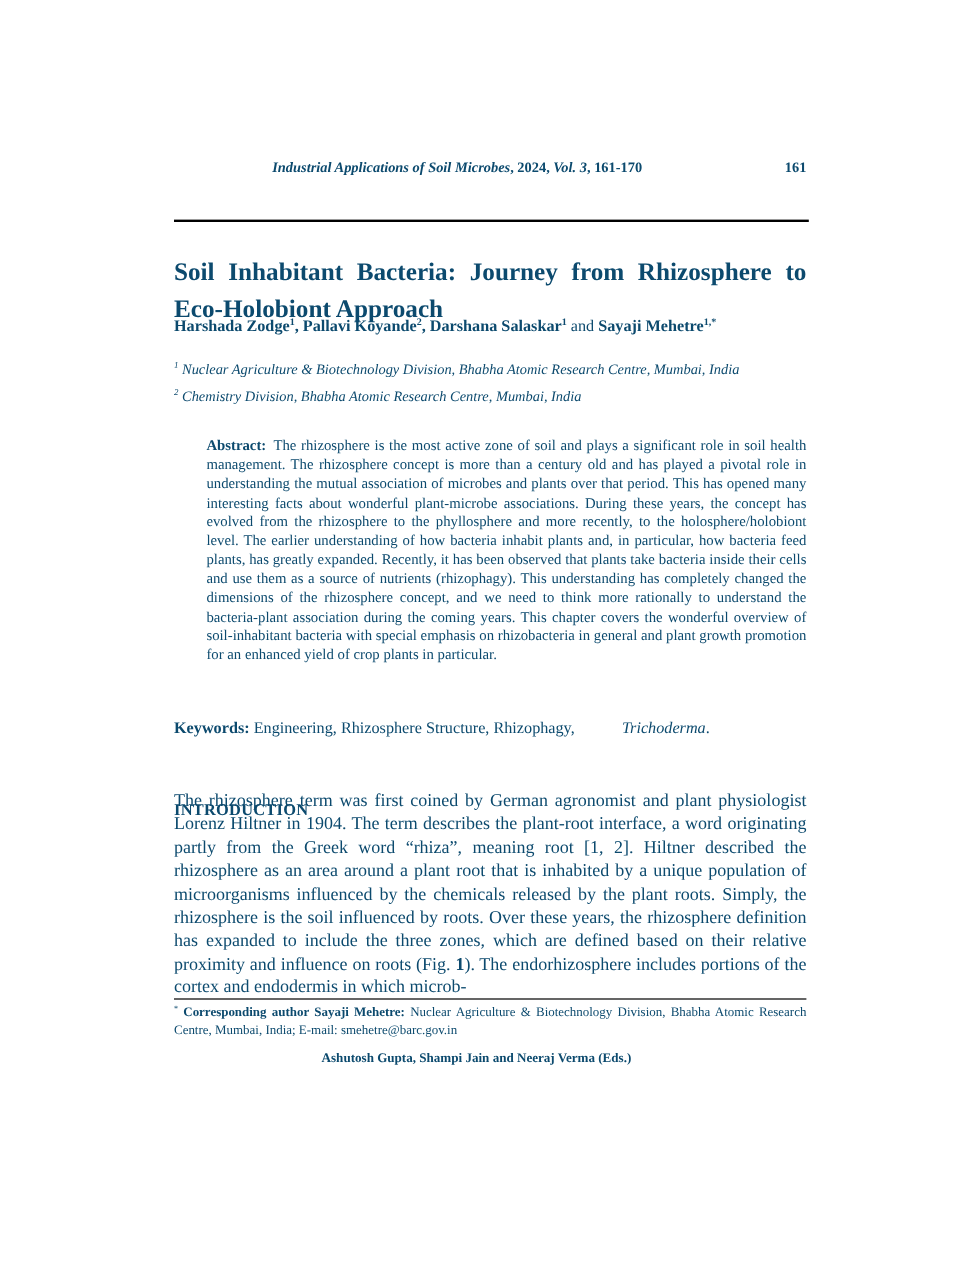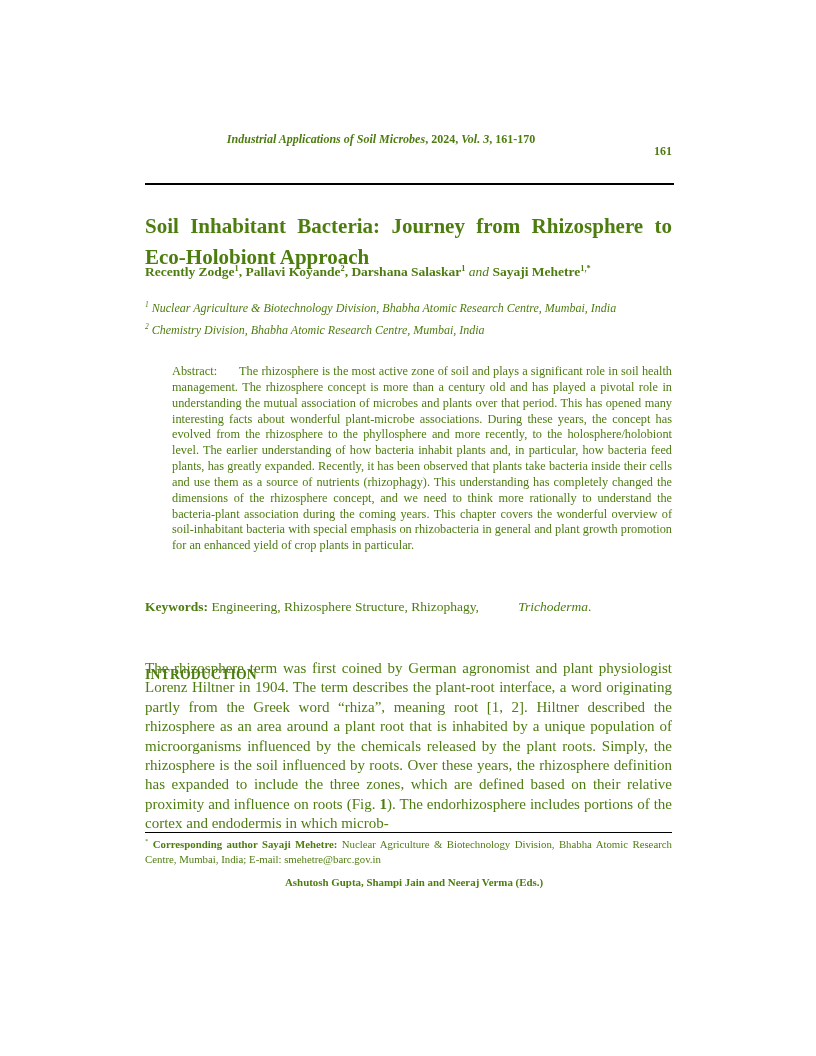--- a/index.html
+++ b/index.html
@@ -2,37 +2,37 @@
 <html><head>
 <meta charset="utf-8">
 <style>
   * { margin: 0; padding: 0; box-sizing: border-box; }
   html, body { background: #ffffff; }
   .page {
     position: relative;
     width: 816px;
     height: 1056px;
     background: #ffffff;
-    color: #4d7c0f;
+    color: #0c4a6e;
     font-family: "Liberation Serif", "DejaVu Serif", serif;
     overflow: hidden;
   }
   sup { font-size: 0.62em; vertical-align: super; line-height: 0; }
 
   .running-header {
     position: absolute;
     top: 132px; left: 145px; width: 527px;
     font-size: 12px; font-weight: bold;
     text-align: center;
     padding-right: 55px;
     white-space: nowrap;
   }
   .running-header .ital { font-style: italic; }
   .page-number {
-    position: absolute; right: 0; top: 12px;
+    position: absolute; right: 0; top: 0;
     font-weight: bold; font-style: normal;
   }
 
   .chapter-badge {
     position: absolute;
     top: 154px; right: 142px;
     background: #dcdcdc;
     font-size: 18.5px; font-weight: bold;
     line-height: 23px;
     padding: 3px 9px 3px 9px;
@@ -52,39 +52,39 @@
     text-align: justify;
   }
 
   .authors-line {
     position: absolute;
     top: 262px; left: 145px; width: 527px;
     font-size: 13.5px; line-height: 19.5px;
     text-align: justify;
   }
   .authors-line .author { font-weight: bold; }
-  .authors-line .conj { font-weight: normal; font-style: italic; }
+  .authors-line .conj { font-weight: normal; }
 
   .affiliations {
     position: absolute;
     top: 301px; left: 145px; width: 527px;
   }
   .affiliation {
     font-style: italic;
     font-size: 12px; line-height: 15px;
     margin-bottom: 7px;
   }
 
   .abstract-block {
     position: absolute;
     top: 364px; left: 172px; width: 500px;
     font-size: 12.3px; line-height: 15.85px;
     text-align: justify;
   }
-  .abstract-block .abs-label { font-weight: normal; margin-right: 22px; }
+  .abstract-block .abs-label { font-weight: bold; margin-right: 6px; }
 
   .keywords-line {
     position: absolute;
     top: 598px; left: 145px; width: 527px;
     font-size: 13.5px; line-height: 18px;
   }
   .keywords-line .kw-label { font-weight: bold; }
   .keywords-line .kw-italic { font-style: italic; margin-left: 36px; }
 
   .section-heading {
@@ -115,39 +115,38 @@
     text-align: justify;
   }
   .footnote .fn-bold { font-weight: bold; }
 
   .imprint {
     position: absolute;
     top: 875px; left: 268px;
     font-size: 10.9px; font-weight: bold;
     line-height: 14px;
     text-align: left;
-    margin-left: 17px;
   }
 </style>
 </head>
 <body>
 
 <div class="page">
 
   <div class="running-header">
     <span class="ital">Industrial Applications of Soil Microbes</span><span>, 2024, </span><span class="ital">Vol. 3</span><span>, 161-170</span>
     <span class="page-number">161</span>
   </div>
 
   <div class="header-rule"></div>
 
   <h1 class="chapter-title">Soil Inhabitant Bacteria: Journey from Rhizosphere to Eco-Holobiont Approach</h1>
 
   <div class="authors-line">
-    <span class="author"><span>Recently Zodge</span><sup>1</sup></span><span class="author">, </span><span class="author"><span>Pallavi Koyande</span><sup>2</sup></span><span class="author">, </span><span class="author"><span>Darshana Salaskar</span><sup>1</sup></span><span class="conj"> and </span><span class="author"><span>Sayaji Mehetre</span><sup>1,*</sup></span>
+    <span class="author"><span>Harshada Zodge</span><sup>1</sup></span><span class="author">, </span><span class="author"><span>Pallavi Koyande</span><sup>2</sup></span><span class="author">, </span><span class="author"><span>Darshana Salaskar</span><sup>1</sup></span><span class="conj"> and </span><span class="author"><span>Sayaji Mehetre</span><sup>1,*</sup></span>
   </div>
 
   <div class="affiliations">
     <div class="affiliation"><sup>1</sup><span> Nuclear Agriculture &amp; Biotechnology Division, Bhabha Atomic Research Centre, Mumbai, India</span></div>
     <div class="affiliation"><sup>2</sup><span> Chemistry Division, Bhabha Atomic Research Centre, Mumbai, India</span></div>
   </div>
 
   <div class="abstract-block">
     <span class="abs-label">Abstract:</span><span>The rhizosphere is the most active zone of soil and plays a significant role in soil health management. The rhizosphere concept is more than a century old and has played a pivotal role in understanding the mutual association of microbes and plants over that period. This has opened many interesting facts about wonderful plant-microbe associations. During these years, the concept has evolved from the rhizosphere to the phyllosphere and more recently, to the holosphere/holobiont level. The earlier understanding of how bacteria inhabit plants and, in particular, how bacteria feed plants, has greatly expanded. Recently, it has been observed that plants take bacteria inside their cells and use them as a source of nutrients (rhizophagy). This understanding has completely changed the dimensions of the rhizosphere concept, and we need to think more rationally to understand the bacteria-plant association during the coming years. This chapter covers the wonderful overview of soil-inhabitant bacteria with special emphasis on rhizobacteria in general and plant growth promotion for an enhanced yield of crop plants in particular.</span>
   </div>

